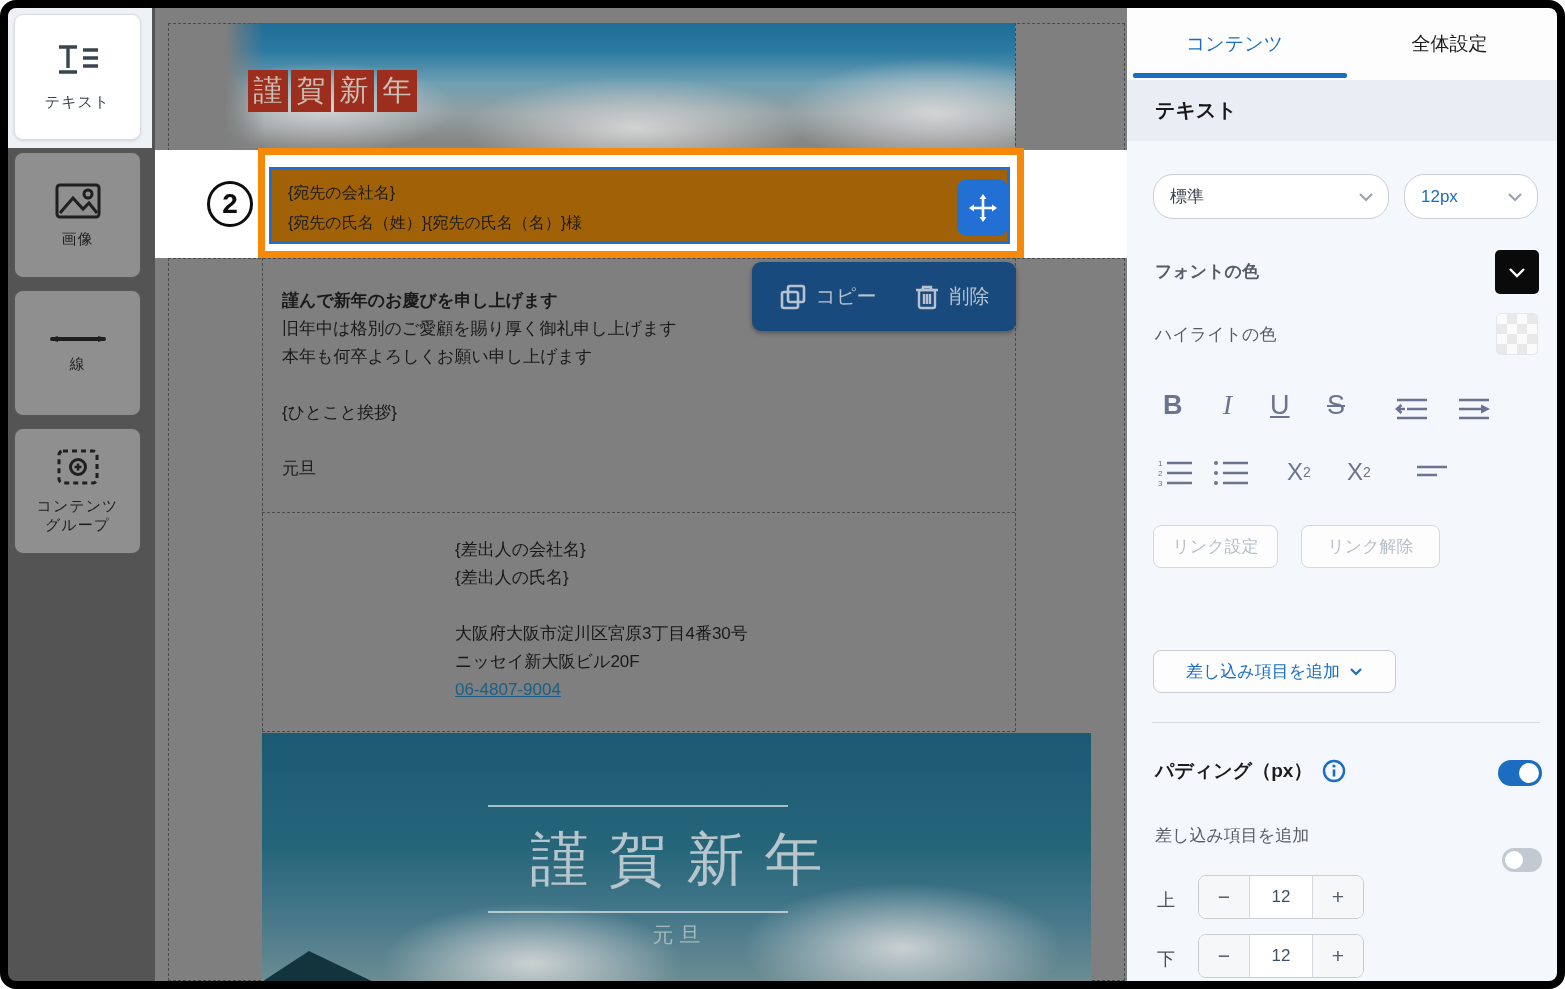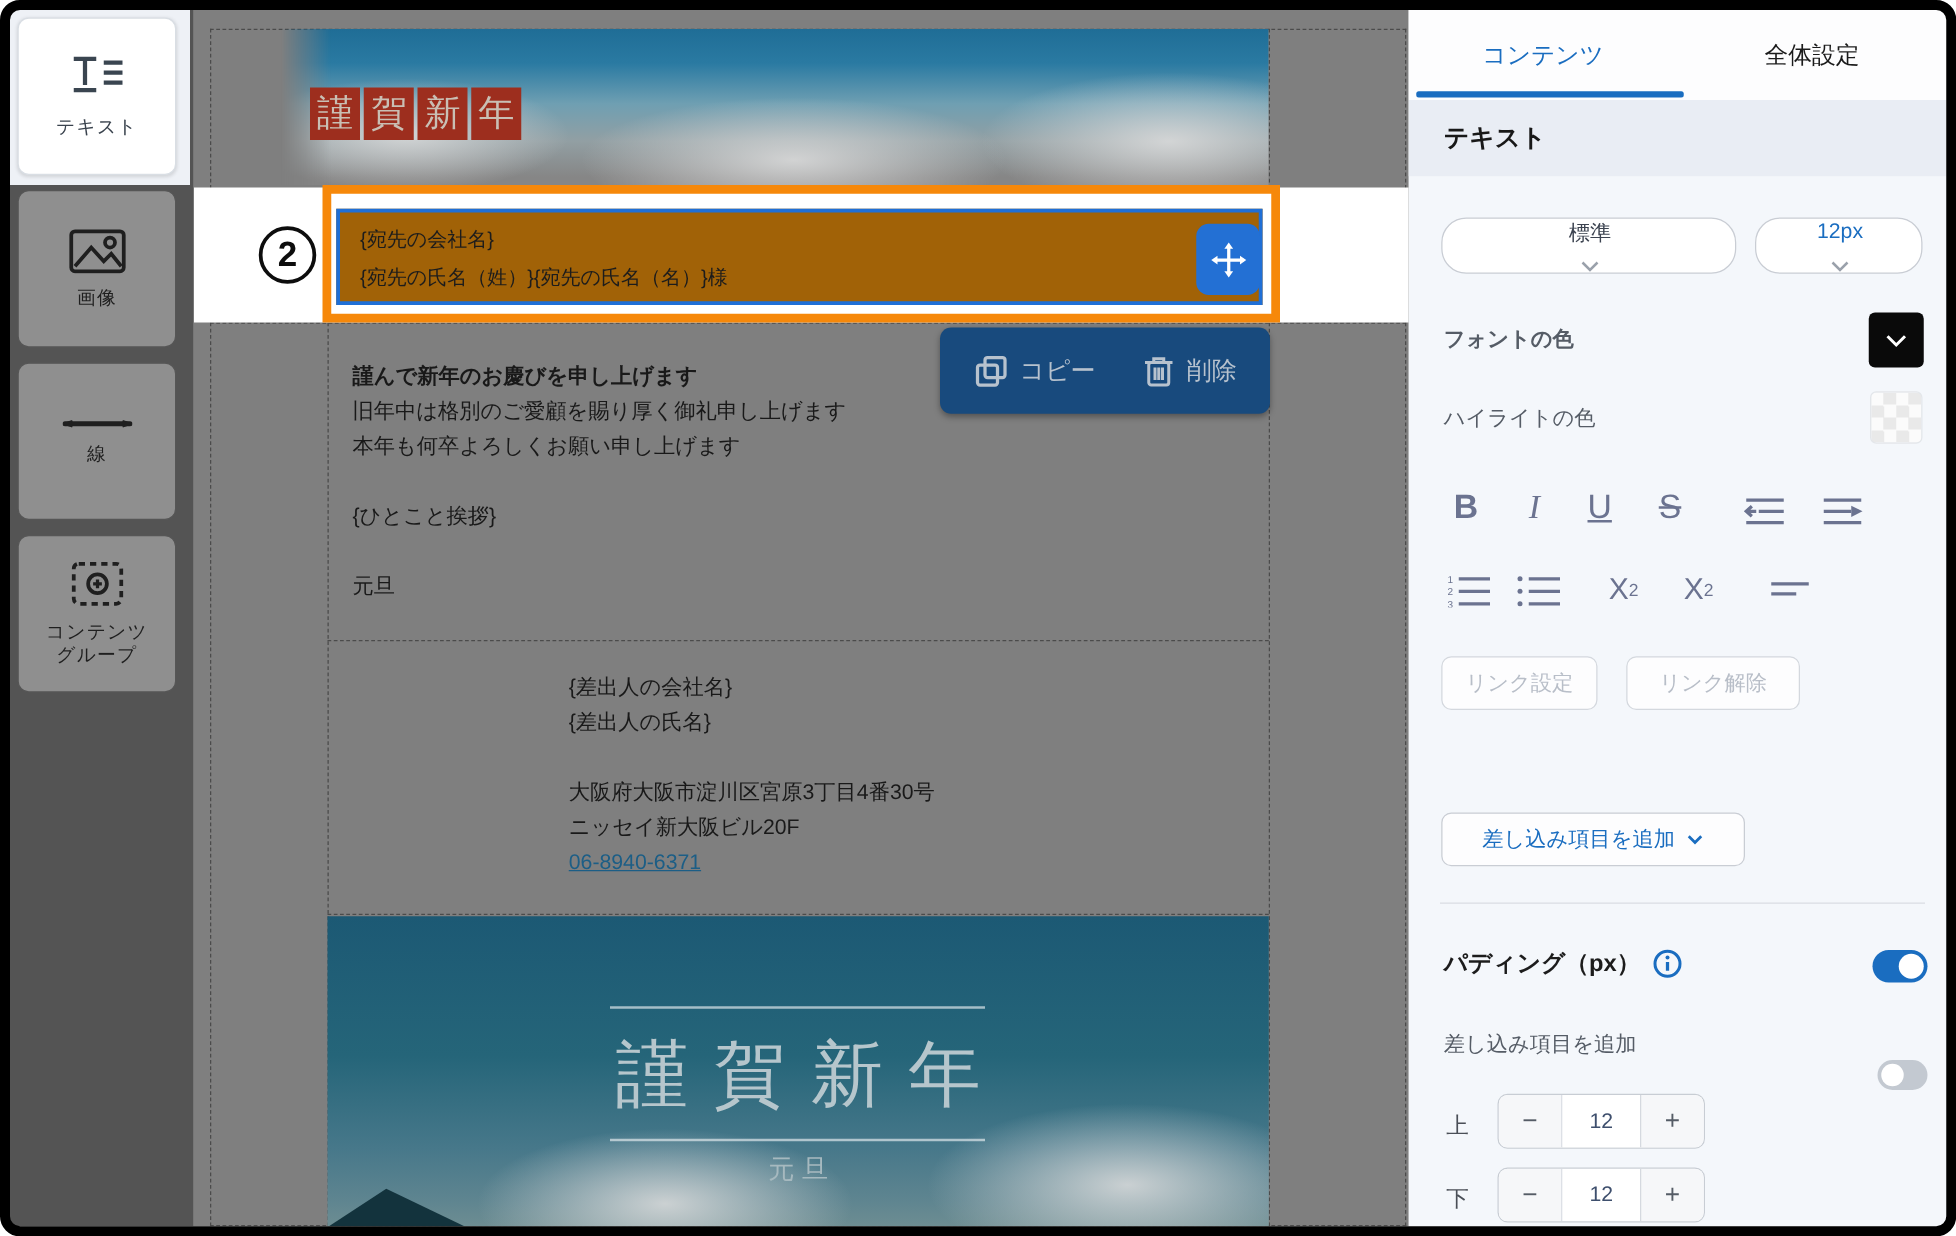--- a/index.html
+++ b/index.html
@@ -37,35 +37,35 @@
   
   #float-toolbar { left:597px; top:254px; width:264px; height:69px; background:#184a7d; border-radius:9px; z-index:6; display:flex; align-items:center; justify-content:center; gap:38px; box-shadow:0 2px 5px rgba(0,0,0,.35); color:#b7c2ce; font-size:20px; }
   .ft-item { display:flex; align-items:center; gap:9px; cursor:pointer; }
   
   #greeting-block { left:127px; top:279px; width:620px; font-size:17px; line-height:28px; color:#191919; z-index:2; }
   #greeting-block .b1 { font-weight:bold; }
   #sender-block { left:300px; top:528px; width:545px; font-size:17px; line-height:28px; color:#191919; text-align:left; z-index:2; }
   #sender-phone { color:#1c5e86; text-decoration:underline; cursor:pointer; }
   .blank-line { height:28px; }
   
-  #footer-image { left:107px; top:725px; width:753px; height:248px; z-index:1; overflow:hidden;
+  #footer-image { left:107px; top:725px; width:829px; height:248px; z-index:1; overflow:hidden;
     background:linear-gradient(to bottom,#1c5974 0%,#256579 45%,#47788a 75%,#5f8590 92%,#6d8d92 100%); }
   .fi-rule { left:226px; width:300px; height:2px; background:rgba(235,240,242,.65); }
   #fi-title { left:0; top:88px; width:100%; text-align:center; font-family:"Liberation Serif","DejaVu Serif",serif; font-size:58px; letter-spacing:20px; text-indent:20px; color:#b6c6cc; }
   #fi-sub { left:0; top:188px; width:100%; text-align:center; font-family:"Liberation Serif","DejaVu Serif",serif; font-size:21px; letter-spacing:6px; text-indent:6px; color:#a6b9bf; }
   #fi-mountain { left:-8px; bottom:-6px; width:0; height:0; border-left:55px solid transparent; border-right:75px solid transparent; border-bottom:36px solid #13333d; }
   
   #panel { left:1127px; top:8px; width:430px; height:973px; background:#f4f7fb; z-index:2; }
   #tabbar { left:0; top:0; width:430px; height:72px; background:#fdfdfe; display:flex; }
   .tab { width:50%; display:flex; align-items:center; justify-content:center; font-size:19px; cursor:pointer; }
   .tab.active { color:#1a6dc0; }
   .tab.inactive { color:#1b1b1b; }
   #tab-underline { left:6px; top:65px; width:214px; height:5px; background:#1a6dc0; border-radius:2px; }
   #section-band { left:0; top:72px; width:430px; height:61px; background:#e9edf4; display:flex; align-items:center; padding-left:28px; font-size:20px; font-weight:bold; color:#181818; }
-  .select { background:#fff; border:1px solid #c9cdd4; border-radius:20px; display:flex; align-items:center; justify-content:space-between; padding:0 14px 0 16px; font-size:17px; cursor:pointer;flex-direction:column; }
+  .select { background:#fff; border:1px solid #c9cdd4; border-radius:20px; display:flex; align-items:center; justify-content:space-between; padding:0 14px 0 16px; font-size:17px; cursor:pointer; }
   #font-family-select { left:26px; top:166px; width:236px; height:45px; color:#3c4350; }
   #font-size-select { left:277px; top:166px; width:134px; height:45px; color:#1a6dc0; }
   .row-label { font-size:17px; color:#555c66; }
   #font-color-label { left:28px; top:252px;font-weight:bold; }
   #font-color-swatch { left:368px; top:242px; width:44px; height:44px; background:#0a0a0a; border-radius:5px; display:flex; align-items:center; justify-content:center; cursor:pointer; }
   #highlight-label { left:28px; top:315px; }
   #highlight-swatch { left:369px; top:305px; width:42px; height:42px; border:1px solid #e3e6ea; border-radius:5px; cursor:pointer;
     background:repeating-conic-gradient(#e9e9e9 0% 25%, #fbfbfb 0% 50%); background-size:20px 20px; }
   .fmt { color:#6b7390; display:flex; align-items:flex-end; cursor:pointer; }
   .fmt-letter { font-size:27px; line-height:27px; }
@@ -236,21 +236,21 @@
     <div class="blank-line"></div>
     <div>元旦</div>
   </div>
 
   <div class="abs" id="sender-block">
     <div>{差出人の会社名}</div>
     <div>{差出人の氏名}</div>
     <div class="blank-line"></div>
     <div>大阪府大阪市淀川区宮原3丁目4番30号</div>
     <div>ニッセイ新大阪ビル20F</div>
-    <div><span id="sender-phone">06-8940-6371</span></div>
+    <div><span id="sender-phone">06-4807-9004</span></div>
   </div>
 
   <div class="abs" id="footer-image">
     <div class="abs cloud" style="left:120px; top:170px; width:300px; height:120px;"></div>
     <div class="abs cloud" style="left:480px; top:150px; width:320px; height:130px;"></div>
     <div class="abs fi-rule" style="top:72px;"></div>
     <div class="abs" id="fi-title">謹賀新年</div>
     <div class="abs fi-rule" style="top:178px;"></div>
     <div class="abs" id="fi-sub">元旦</div>
     <div class="abs" id="fi-mountain"></div>

